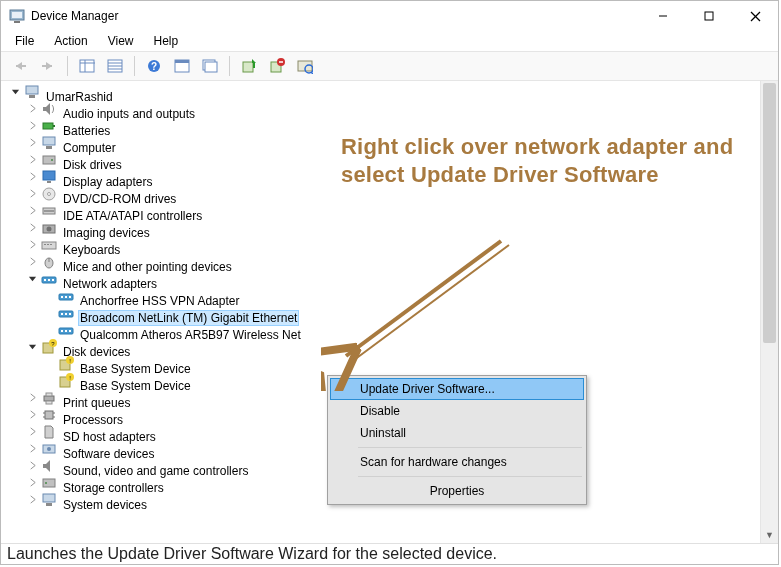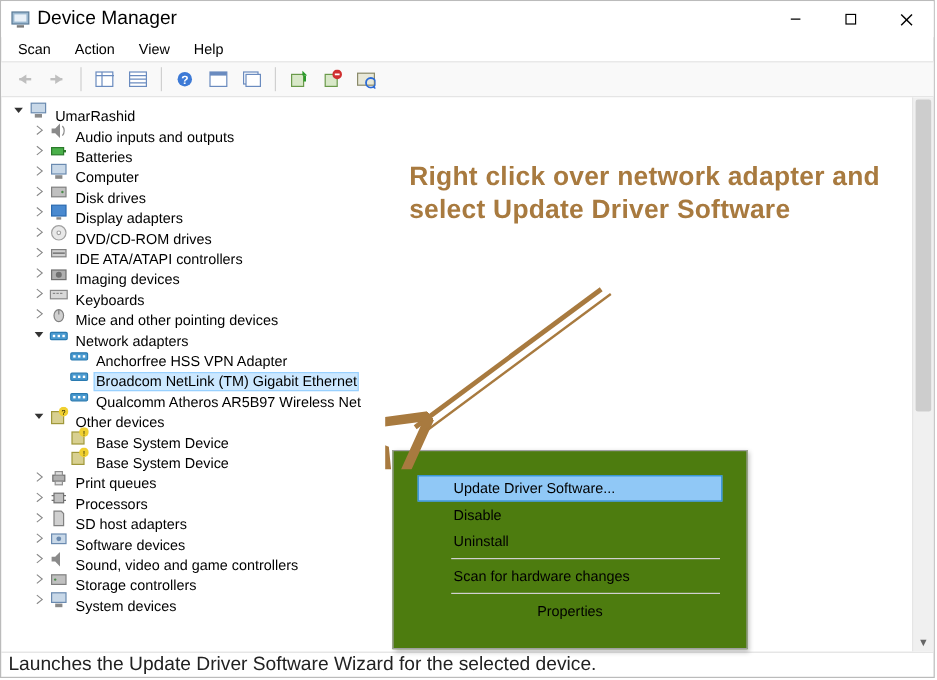--- a/index.html
+++ b/index.html
@@ -25,21 +25,21 @@
   }
   
   .titlebar {
     height: 30px;
     display: flex;
     align-items: center;
     padding: 0 0 0 8px;
     background: #fff;
   }
   .titlebar .app-icon { width:16px; height:16px; margin-right:6px; display:flex; }
-  .titlebar .title { flex: 1; font-size: 16px; }
+  .titlebar .title { flex: 1; font-size: 12px; }
   .win-controls { display:flex; height:100%; }
   .win-controls .ctrl {
     width: 46px;
     display:flex; align-items:center; justify-content:center;
     font-family: "Segoe UI Symbol", sans-serif;
     font-size: 11px;
   }
   
   .menubar {
     height: 20px;
@@ -128,24 +128,24 @@
     background:#cce8ff;
     border:1px solid #99d1ff;
     padding:0 1px;
   }
   
   .context-menu {
     position:absolute;
     left: 326px;
     top: 374px;
     width: 254px;
-    background:#4d7c0f;
+    background:#e5e5e5;
     border:1px solid #a0a0a0;
     box-shadow: 2px 2px 4px rgba(0,0,0,0.25);
-    padding: 20px;
+    padding: 2px;
     z-index: 20;
   }
   .cm-item {
     padding: 4px 30px 4px 30px;
     font-size:12px;
   }
   .cm-item.highlight {
     background:#90c8f6;
     border:1px solid #2a8dd4;
     padding:3px 29px 3px 29px;
@@ -209,21 +209,21 @@
       <div class="ctrl">
           <svg width="11" height="11">
             <line x1="1" y1="1" x2="10" y2="10" stroke="#000" stroke-width="1.2"></line>
             <line x1="10" y1="1" x2="1" y2="10" stroke="#000" stroke-width="1.2"></line>
           </svg>
         </div>
     </div>
   </div>
 
   <div class="menubar">
-    <div class="menu-item">Scan</div>
+    <div class="menu-item">File</div>
     <div class="menu-item">Action</div>
     <div class="menu-item">View</div>
     <div class="menu-item">Help</div>
   </div>
 
   <div class="toolbar">
     <div class="tb-btn disabled">
         <svg width="16" height="12">
           <path d="M10 2 L4 6 L10 10 Z" fill="#555"></path>
           <line x1="4" y1="6" x2="14" y2="6" stroke="#555" stroke-width="2"></line>
@@ -532,21 +532,21 @@
               <path d="M1 3 L9 3 L5 8 Z" fill="#333"></path>
             </svg>
           </span>
           <span class="node-icon">
             <svg viewBox="0 0 16 16">
               <rect x="2" y="4" width="10" height="10" fill="#d8d090" stroke="#a0983a"></rect>
               <circle cx="12" cy="4" r="4" fill="#f0d030"></circle>
               <text x="12" y="7" text-anchor="middle" font-size="6" fill="#000">?</text>
             </svg>
           </span>
-          <span class="node-label">Other devices</span>
+          <span class="node-label">Disk devices</span>
         </div>
       <div class="node">
           <span class="indent"></span>
           <span class="indent"></span>
           <span class="indent"></span>
           <span class="node-icon">
             <svg viewBox="0 0 16 16">
               <rect x="2" y="4" width="10" height="10" fill="#d8d090" stroke="#a0983a"></rect>
               <circle cx="12" cy="4" r="4" fill="#f0d030"></circle>
               <text x="12" y="7" text-anchor="middle" font-size="6" fill="#000">!</text>

